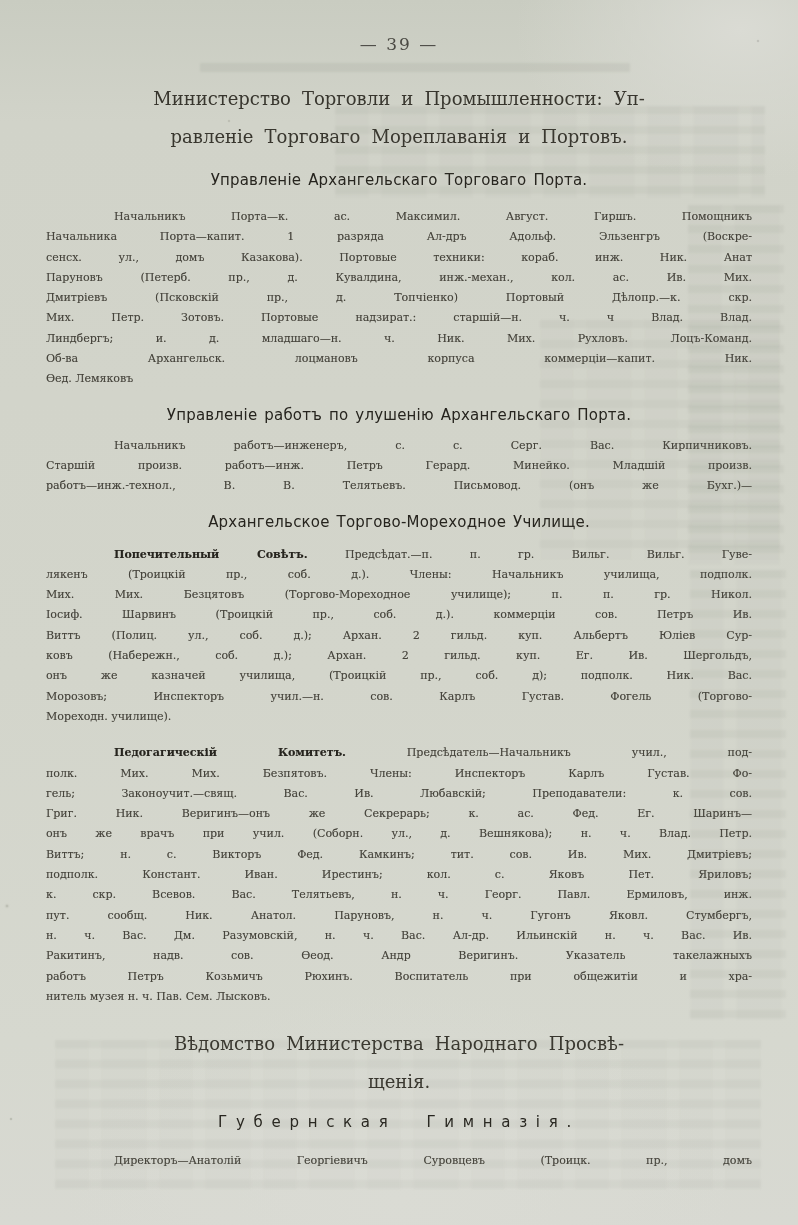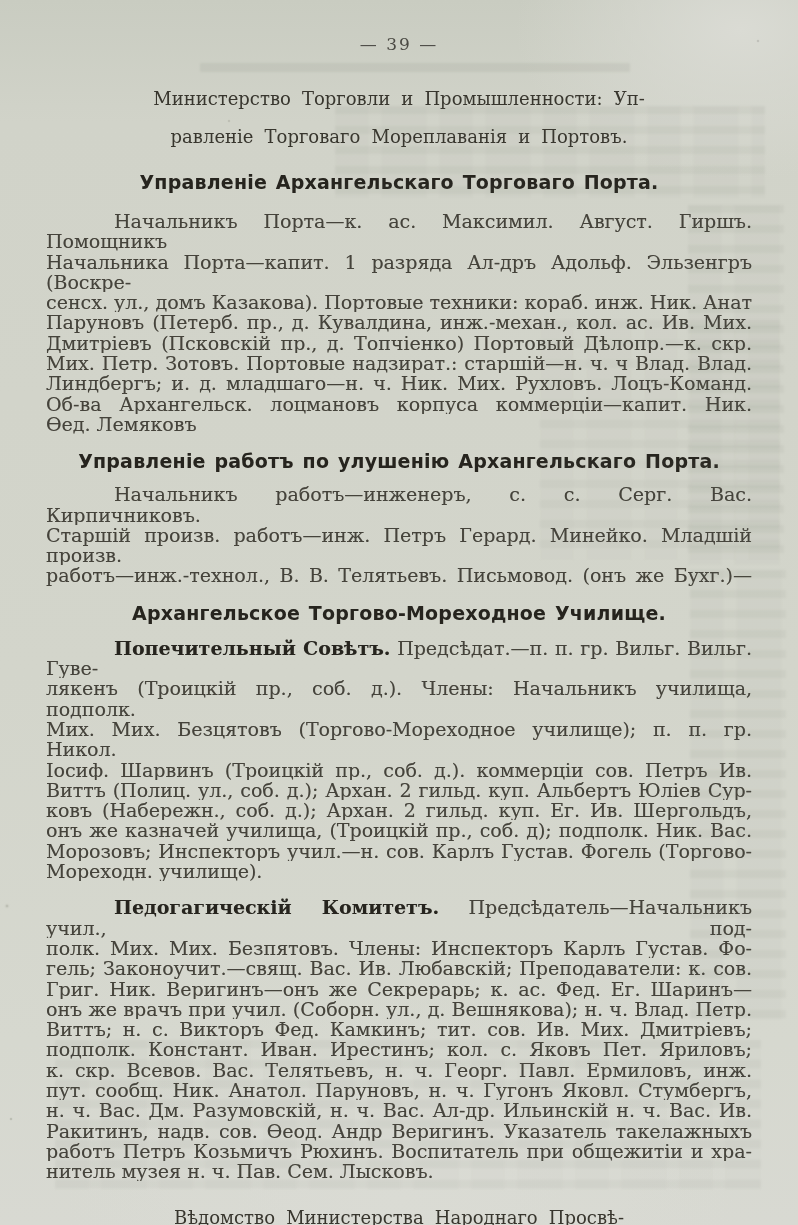--- a/index.html
+++ b/index.html
@@ -29,24 +29,24 @@
   .g6 { left:55px;  top:1040px; width:706px; height:150px; opacity:.45; }
   .specks { position:absolute; top:0; left:0; width:2px; height:2px; border-radius:50%; pointer-events:none;
     box-shadow: 6px 905px 2px 0 rgba(70,72,60,.45),
                 10px 1118px 1px 0 rgba(70,72,60,.30),
                 757px 40px 1px 0 rgba(70,72,60,.25),
                 228px 120px 1px 0 rgba(70,72,60,.22); }
   
   .pageno { margin:34px 0 0; text-align:center; font-size:17px; letter-spacing:2px; color:#4b4a44; }
   .h-big  { margin:26px 34px 0; font-size:18px; line-height:38px; font-weight:400;
             text-align:center; word-spacing:.30em; color:var(--heading_ink,#38362e); }
-  .h-bold { margin:15px 34px 0; font-family:"DejaVu Sans",sans-serif; font-size:19px; font-weight:700;
+  .h-bold { margin:15px 34px 0; font-family:"DejaVu Sans",sans-serif; font-size:15px; font-weight:400;
             text-align:center; letter-spacing:.2px; word-spacing:2px; color:var(--ink_bold,#26241e); }
   .h-spaced { letter-spacing:.58em; word-spacing:1.1em; }
-  .para { width:706px; margin:16px 46px; font-size:19px; line-height:20.3px;
+  .para { width:706px; margin:16px 46px; font-size:11px; line-height:20.3px;
           text-shadow:.2px .2px .3px rgba(62,60,52,.35); }
   .tline { text-align:justify; text-align-last:justify; overflow:hidden; }
   .tline.last { text-align-last:left; }
   .para .tline.first { text-indent:68px; }
   .h-big .tline, .h-big .tline.last { text-align:center; text-align-last:center; }
   .lead { font-weight:700; color:var(--ink_bold,#26241e); }
   .mt18 { margin-top:18px; } .mt12 { margin-top:12px; } .mt14 { margin-top:14px; }
   .mt10 { margin-top:18px; } .mt20 { margin-top:20px; }
 </style>
 </head>

